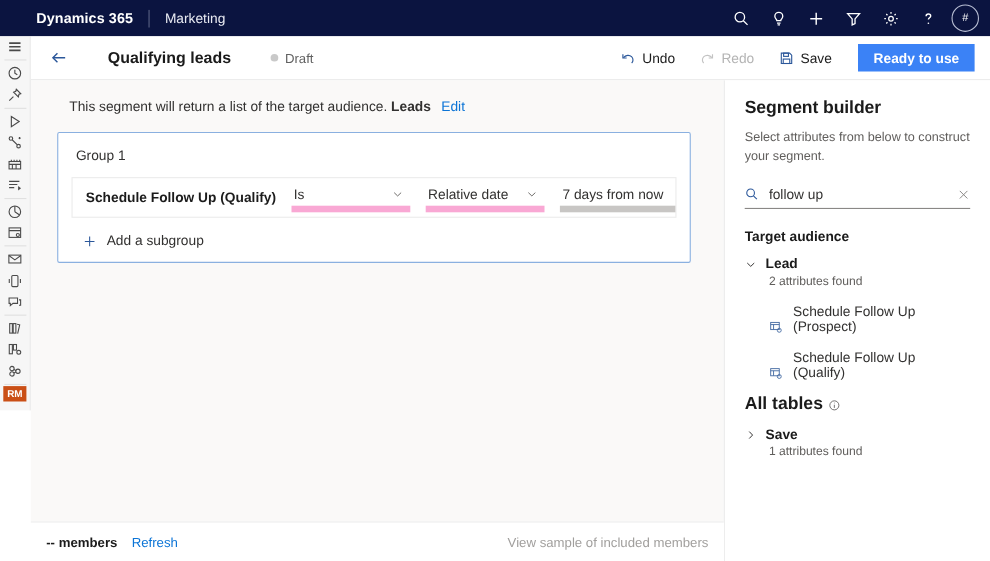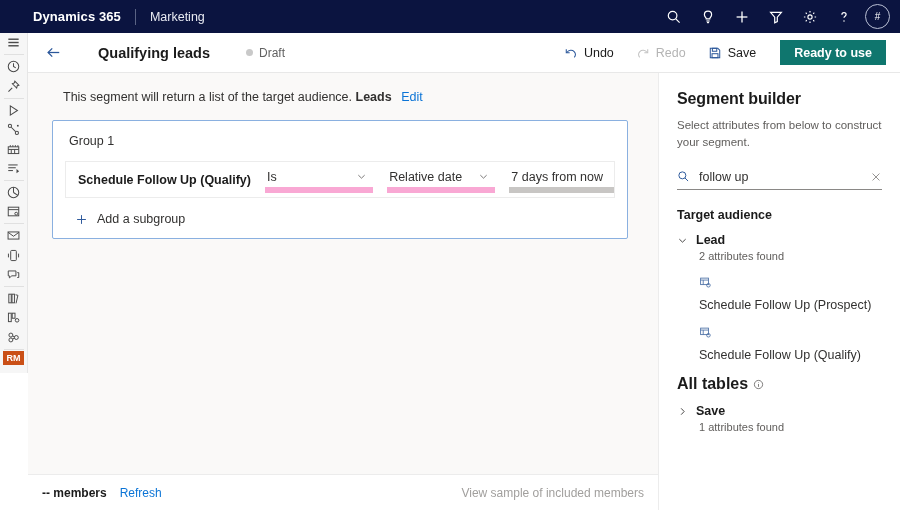--- a/index.html
+++ b/index.html
@@ -64,21 +64,21 @@
   .cmd-right { margin-left: auto; display: flex; align-items: center; padding-right: 14px; }
   .cmd-btn {
     display: flex; align-items: center; gap: 6px; font-size: 12.5px;
     color: #1b1b1b; margin-left: 22px; cursor: pointer; background: none; border: none;
     font-family: inherit;
   }
   .cmd-btn.disabled { color: #b4b4b4; cursor: default; }
   .cmd-btn .gl { color: #2b579a; display: flex; }
   .cmd-btn.disabled .gl { color: #c3c3c3; }
   .primary-btn {
-    margin-left: 24px; background: #0f766e; color: #ffffff; font-size: 12.5px;
+    margin-left: 24px; background: #3b82f6; color: #ffffff; font-size: 12.5px;
     font-weight: bold; border: none; padding: 0 14px; height: 25px; cursor: pointer;
     font-family: inherit;
     text-align: right;
   }
 
   
   .canvas {
     position: absolute; top: 73px; left: 28px; width: 630px; height: 401px;
     background: #faf9f8; overflow: hidden;
   }
@@ -127,22 +127,22 @@
   .search .mag { color: #2b579a; display: flex; margin-right: 9px; }
   .search-val { font-size: 12.5px; color: #323130; flex: 1; }
   .search .clear { color: #8a8886; display: flex; cursor: pointer; }
 
   .section-head { margin-top: 18px; font-size: 12.5px; font-weight: bold; color: #1b1b1b; }
   .tree-node { display: flex; align-items: center; gap: 8px; margin-top: 11px; cursor: pointer; }
   .tree-node .chev { color: #323130; display: flex; }
   .tree-name { font-size: 12.5px; font-weight: bold; color: #1b1b1b; }
   .tree-count { margin: 3px 0 0 22px; font-size: 11px; color: #605e5c; }
   .attr-item {
-    display: flex; align-items: flex-start; gap: 9px; margin: 14px 0 0 22px;
-    font-size: 12.5px; color: #323130; cursor: pointer; flex-direction: column;
+    display: flex; align-items: flex-end; gap: 9px; margin: 14px 0 0 22px;
+    font-size: 12.5px; color: #323130; cursor: pointer;
   }
   .attr-item .ico { color: #4a6fa5; display: flex; }
   .alltables-head {
     margin-top: 13px; display: flex; align-items: center; gap: 5px;
     font-size: 16px; font-weight: bold; color: #1b1b1b;
   }
   .alltables-head .info { color: #605e5c; display: flex; cursor: pointer; }
 
   
   .footer {

